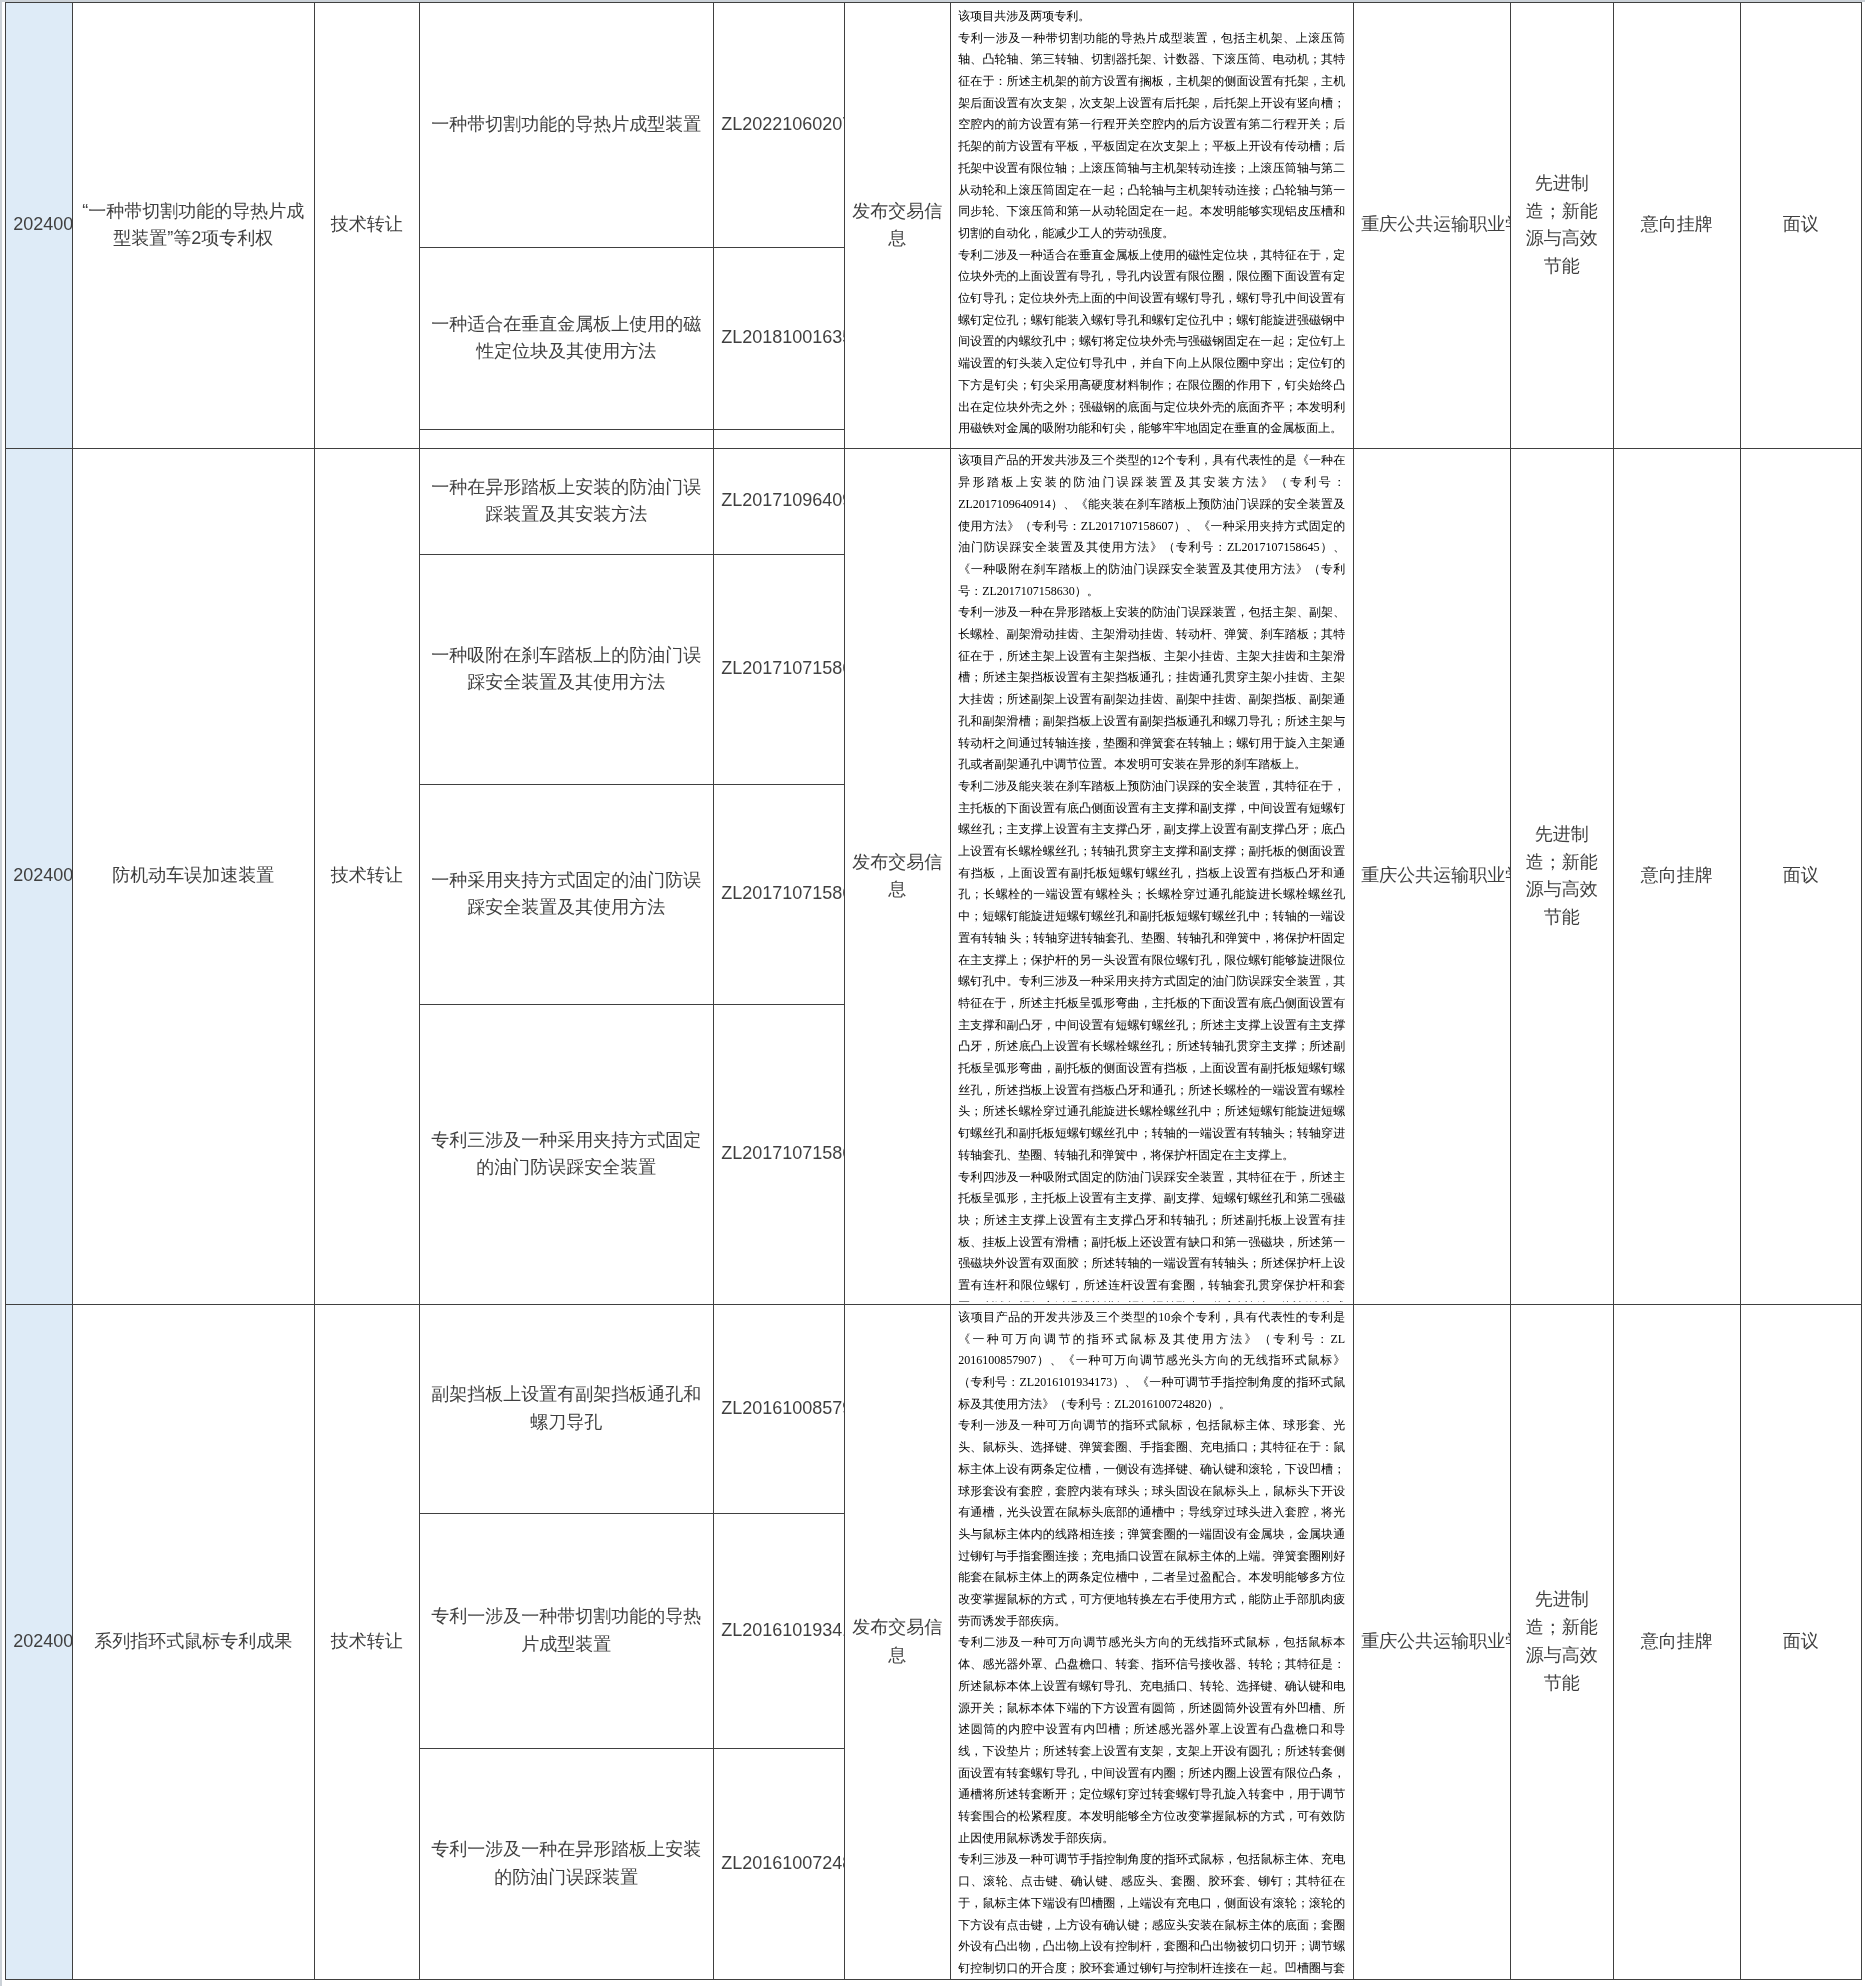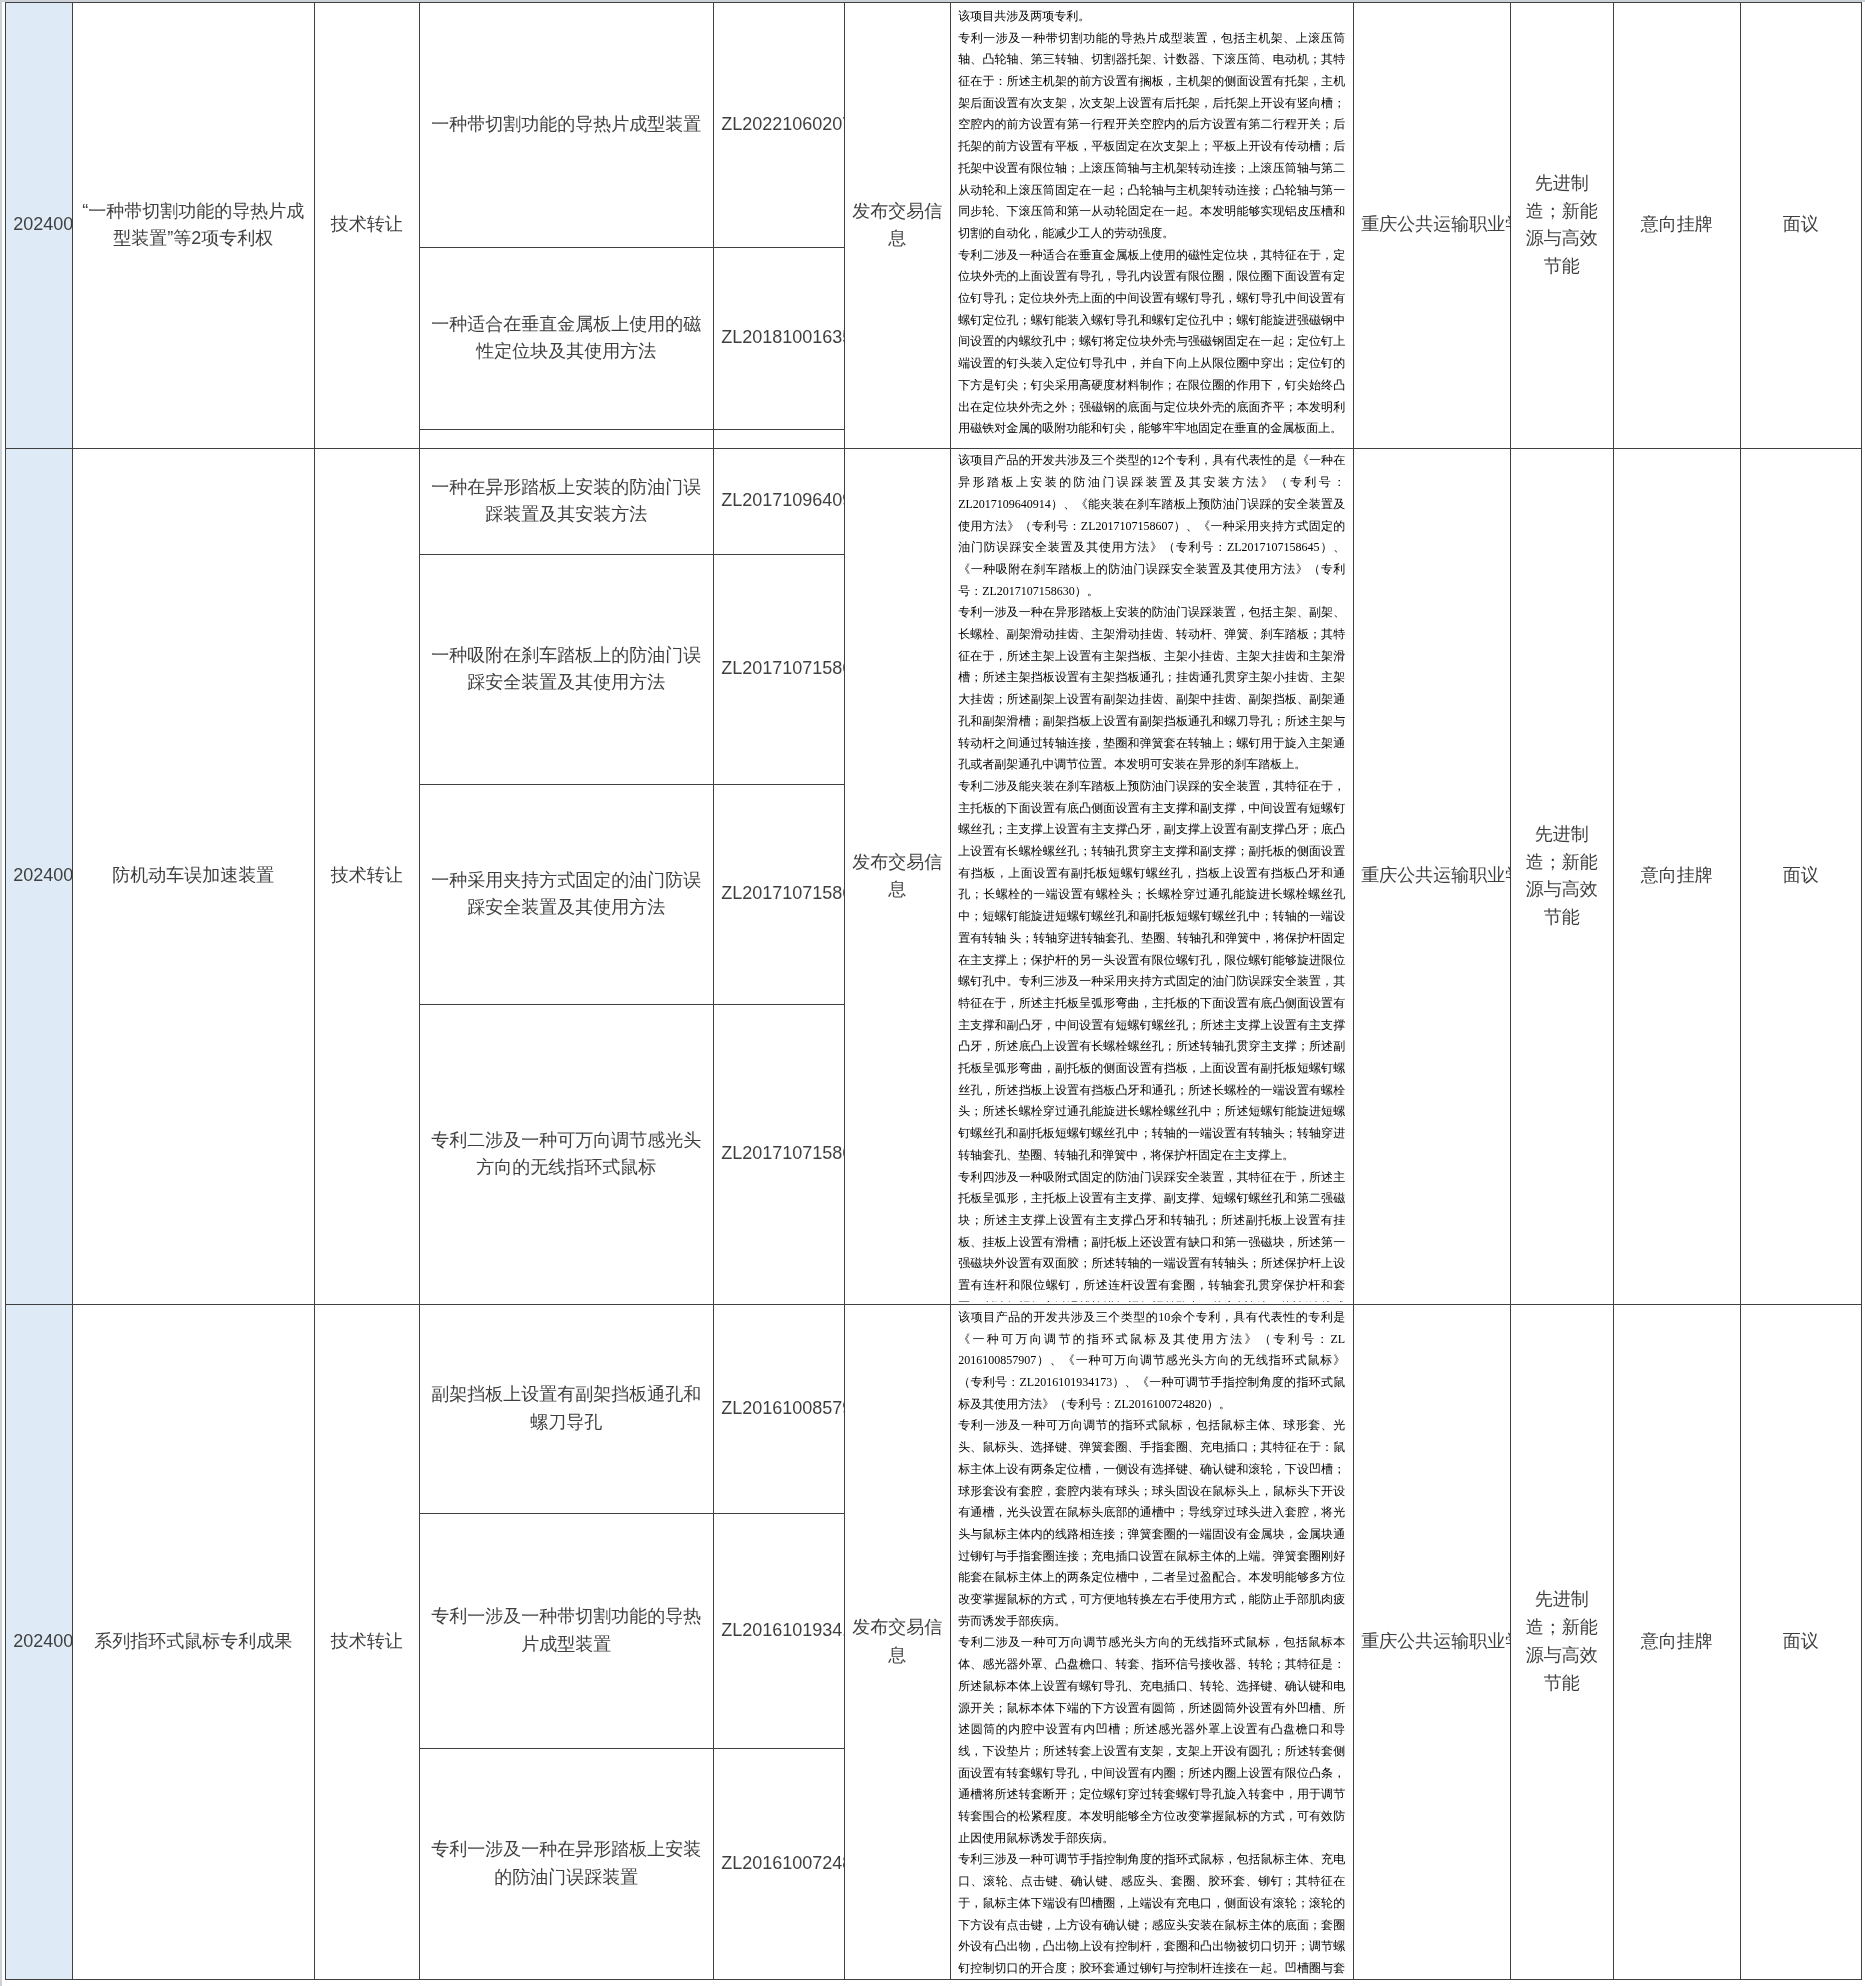--- a/index.html
+++ b/index.html
@@ -94,21 +94,21 @@
   </tr>
   <tr style="height:230px">
     <td class="c-pname">一种吸附在刹车踏板上的防油门误踩安全装置及其使用方法</td>
     <td class="c-znum">ZL2017107158607</td>
   </tr>
   <tr style="height:220px">
     <td class="c-pname">一种采用夹持方式固定的油门防误踩安全装置及其使用方法</td>
     <td class="c-znum">ZL2017107158645</td>
   </tr>
   <tr style="height:300px">
-    <td class="c-pname">专利二涉及一种可万向调节感光头方向的无线指环式鼠标</td>
+    <td class="c-pname">专利三涉及一种采用夹持方式固定的油门防误踩安全装置</td>
     <td class="c-znum">ZL2017107158630</td>
   </tr>
 
   <tr style="height:209px">
     <td class="c-id" rowspan="3">20240009</td>
     <td class="c-title" rowspan="3">系列指环式鼠标专利成果</td>
     <td class="c-type" rowspan="3">技术转让</td>
     <td class="c-pname">副架挡板上设置有副架挡板通孔和螺刀导孔</td>
     <td class="c-znum">ZL2016100857907</td>
     <td class="c-info" rowspan="3">发布交易信息</td>

